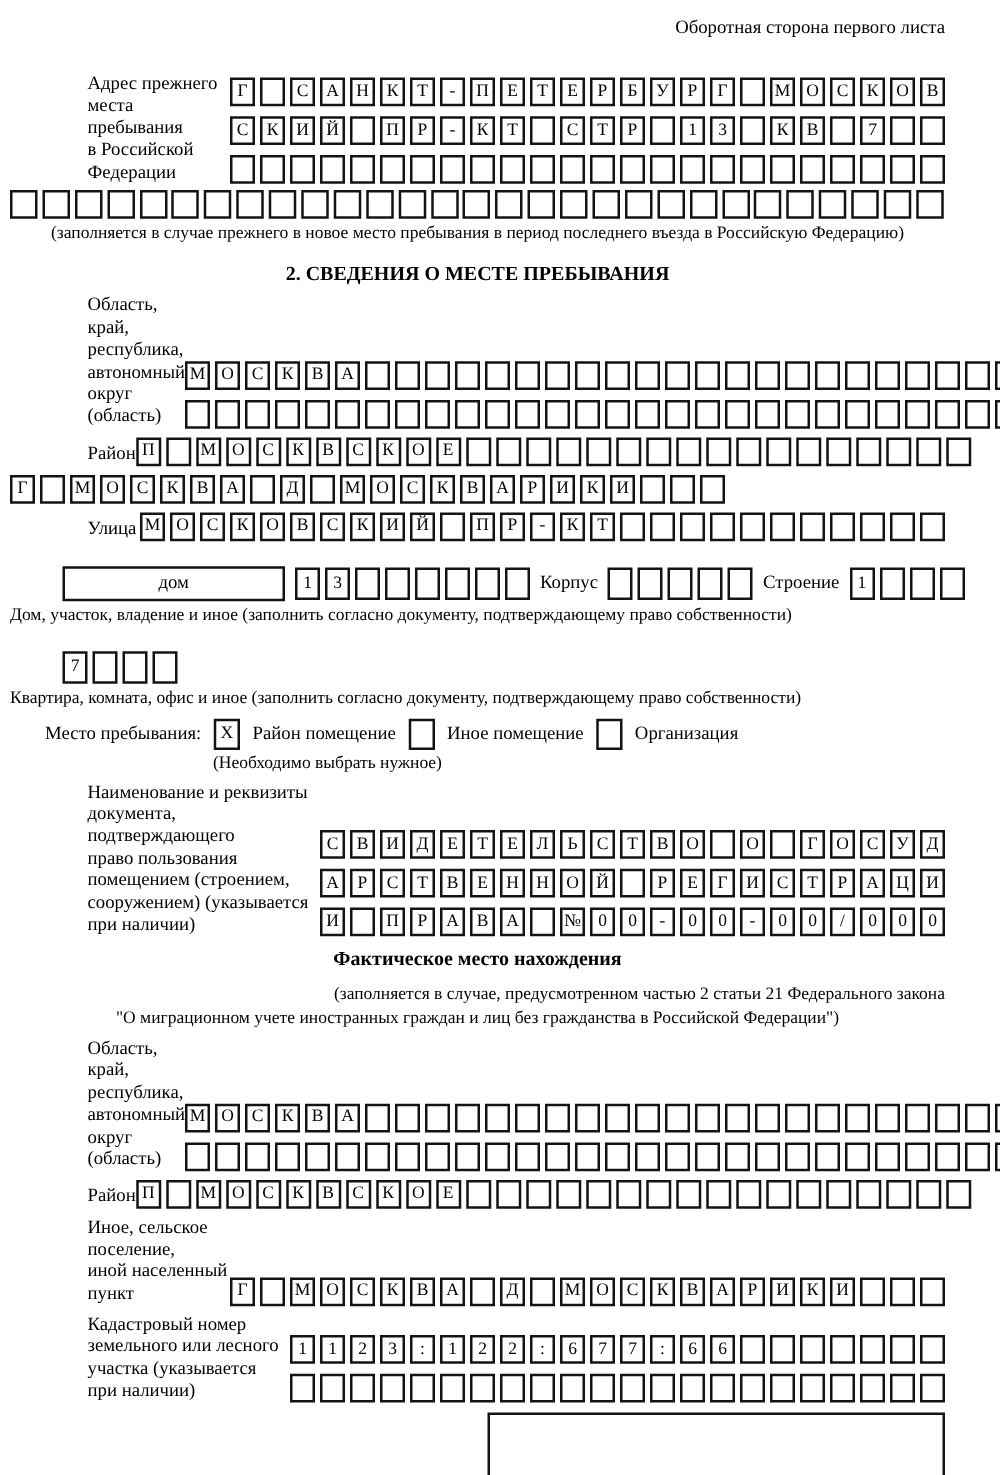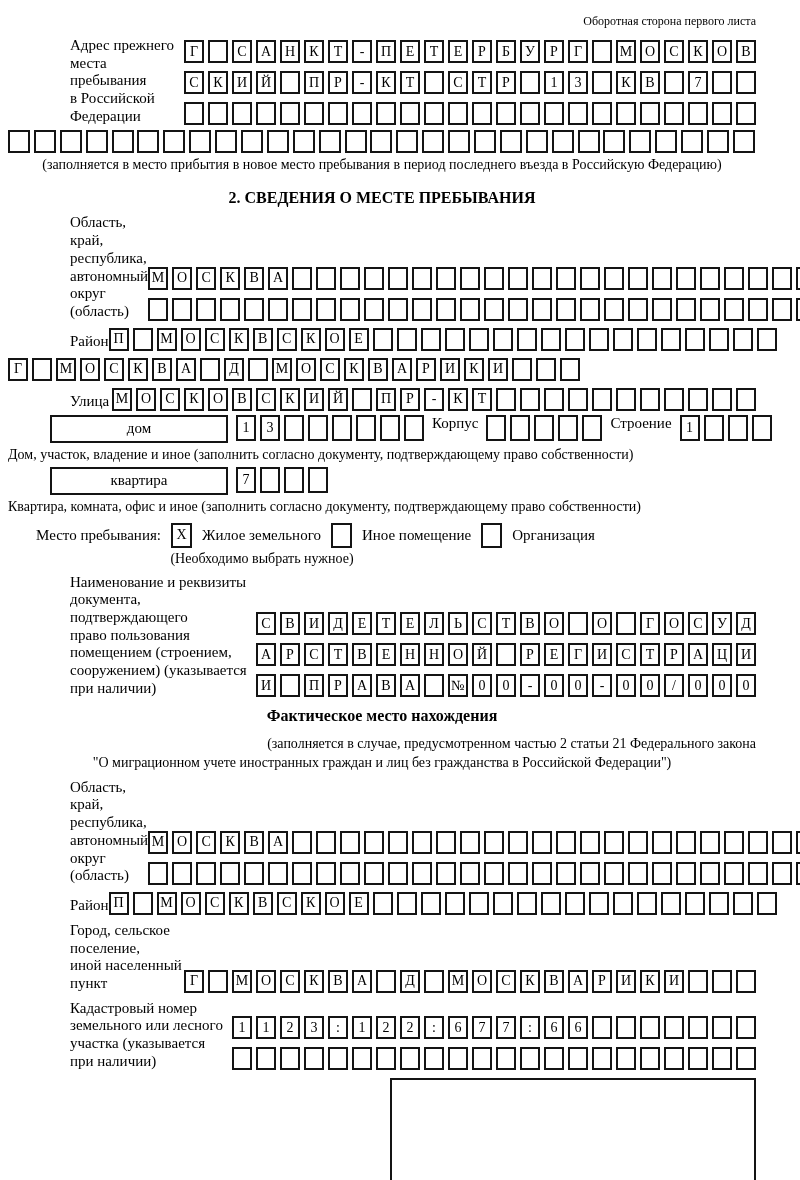--- a/index.html
+++ b/index.html
@@ -4,21 +4,21 @@
 <style>
   html,body { margin:0; padding:0; background:#fff; }
   body {
     width:800px; min-height:1180px;
     font-family:"Liberation Serif", serif;
     color:#000;
     box-sizing:border-box;
     padding:14px 44px 10px 8px;
     font-size:15px;
   }
-  .hdr-note { text-align:right; font-size:12px; margin-bottom:8px; }
+  .hdr-note { text-align:right; font-size:15px; margin-bottom:28px; }
 
   .frow { display:flex; align-items:flex-end; margin-top:7px; }
   .flabel { flex:1 1 auto; padding-left:62px; white-space:pre-line; line-height:1.18; font-size:15px; }
   .fcells { flex:0 0 auto; display:flex; flex-direction:column; gap:8px; align-items:flex-end; }
 
   .cellrow { display:flex; gap:4px; justify-content:flex-end; }
   .cell {
     box-sizing:border-box; flex:none;
     width:20px; height:23px;
     border:2px solid #141414;
@@ -33,21 +33,21 @@
 
   .sec-title { text-align:center; font-weight:bold; font-size:16px; margin-top:16px; }
   .sub-title { text-align:center; font-weight:bold; font-size:16px; margin-top:10px; }
 
   .widebox {
     box-sizing:border-box; flex:none;
     width:178px; height:28px; border:2px solid #141414;
     display:flex; align-items:center; justify-content:center;
     font-size:15px;
   }
-  .inline-row { display:flex; align-items:flex-start; gap:8px; margin-top:4px; margin-left:14px;padding-left:28px; }
+  .inline-row { display:flex; align-items:center; gap:8px; margin-top:20px; margin-left:14px;padding-left:28px; }
   .inline-row .cellrow { gap:4px; }
   .inline-row .cell { height:26px; }
   .inline-label { font-size:15px; }
 
   .mesto-row { display:flex; align-items:center; gap:10px; margin-top:8px; margin-left:28px; }
   .mesto-row .cell { width:21px; height:25px; }
   .mesto-note { text-align:center; font-size:14px; margin-top:3px; padding-right:240px; }
 
   .fact-note { text-align:center; font-size:14px; line-height:1.3; }
   .fact-note.first { margin-top:10px;text-align:right; }
@@ -170,21 +170,21 @@
     <span class="cell"></span>
     <span class="cell"></span>
     <span class="cell"></span>
     <span class="cell"></span>
     <span class="cell"></span>
     <span class="cell"></span>
     <span class="cell"></span>
     <span class="cell"></span>
     <span class="cell"></span>
   </div>
-<div class="caption center">(заполняется в место прибытия в новое место пребывания в период последнего въезда в Российскую Федерацию)</div>
+<div class="caption center">(заполняется в случае прежнего в новое место пребывания в период последнего въезда в Российскую Федерацию)</div>
 
 <div class="sec-title">2. СВЕДЕНИЯ О МЕСТЕ ПРЕБЫВАНИЯ</div>
 
 <div class="frow">
   <div class="flabel">Область, край,
 республика,
 автономный
 округ (область)</div>
   <div class="fcells">
     <div class="cellrow">
@@ -376,36 +376,35 @@
   <div class="cellrow">
       <span class="cell">1</span>
       <span class="cell"></span>
       <span class="cell"></span>
       <span class="cell"></span>
     </div>
 </div>
 <div class="caption">Дом, участок, владение и иное (заполнить согласно документу, подтверждающему право собственности)</div>
 
 <div class="inline-row">
-  <div class="widebox">квартира</div>
   <div class="cellrow">
       <span class="cell">7</span>
       <span class="cell"></span>
       <span class="cell"></span>
       <span class="cell"></span>
     </div>
 </div>
 <div class="caption">Квартира, комната, офис и иное (заполнить согласно документу, подтверждающему право собственности)</div>
 
 <div class="mesto-row">
   <span>Место пребывания:</span>
   <div class="cellrow">
       <span class="cell">X</span>
     </div>
-  <span>Жилое земельного</span>
+  <span>Район помещение</span>
   <div class="cellrow">
       <span class="cell"></span>
     </div>
   <span>Иное помещение</span>
   <div class="cellrow">
       <span class="cell"></span>
     </div>
   <span>Организация</span>
 </div>
 <div class="mesto-note">(Необходимо выбрать нужное)</div>
@@ -593,21 +592,21 @@
         <span class="cell"></span>
         <span class="cell"></span>
         <span class="cell"></span>
         <span class="cell"></span>
         <span class="cell"></span>
       </div>
     </div>
 </div>
 
 <div class="frow">
-  <div class="flabel">Город, сельское поселение,
+  <div class="flabel">Иное, сельское поселение,
 иной населенный пункт</div>
   <div class="fcells">
       <div class="cellrow">
         <span class="cell">Г</span>
         <span class="cell"></span>
         <span class="cell">М</span>
         <span class="cell">О</span>
         <span class="cell">С</span>
         <span class="cell">К</span>
         <span class="cell">В</span>

